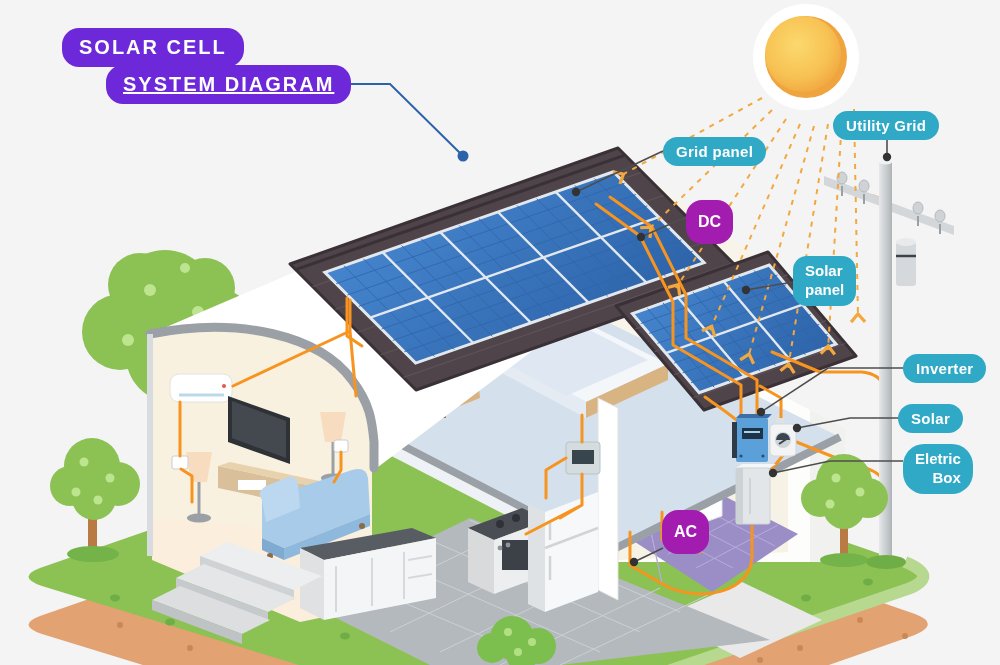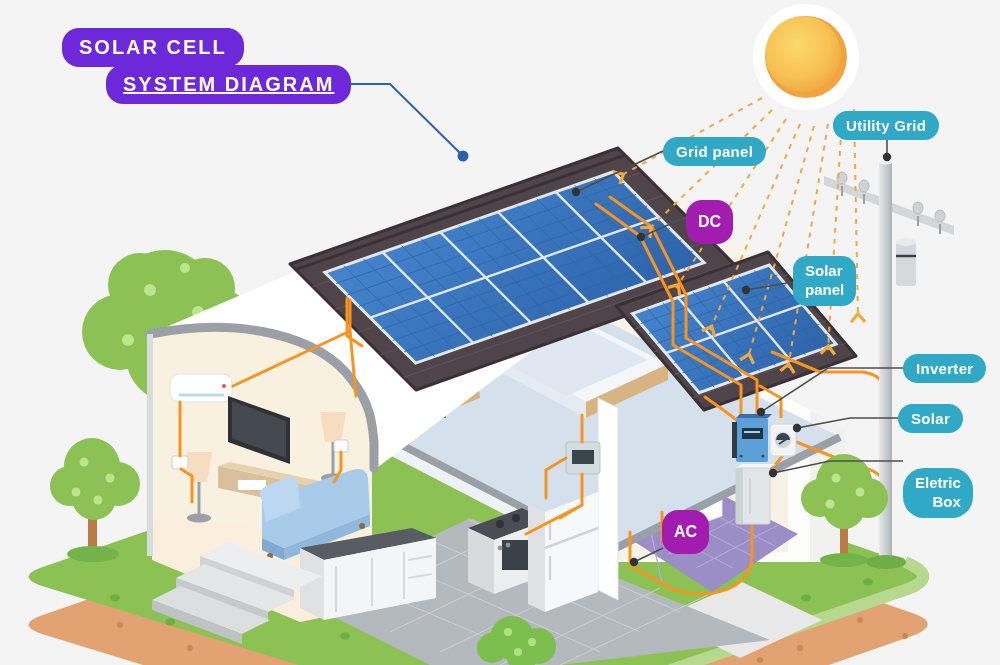--- a/index.html
+++ b/index.html
@@ -460,20 +460,20 @@
 
 <div class="cloud" style="left:793px;top:256px;">
   <span>Solar</span>
   <span class="l2">panel</span>
 </div>
 
 <div class="pill teal" style="left:903px;top:354px;">Inverter</div>
 
 <div class="pill teal" style="left:898px;top:404px;">Solar</div>
 
-<div class="cloud" style="left:903px;top:468px;border-radius:21px;">
+<div class="cloud" style="left:903px;top:444px;border-radius:21px;">
   <span>Eletric</span>
   <span class="l2">Box</span>
 </div>
 
 <div class="pill red" style="left:662px;top:510px;">AC</div>
 
 </div>
 
 </body></html>

